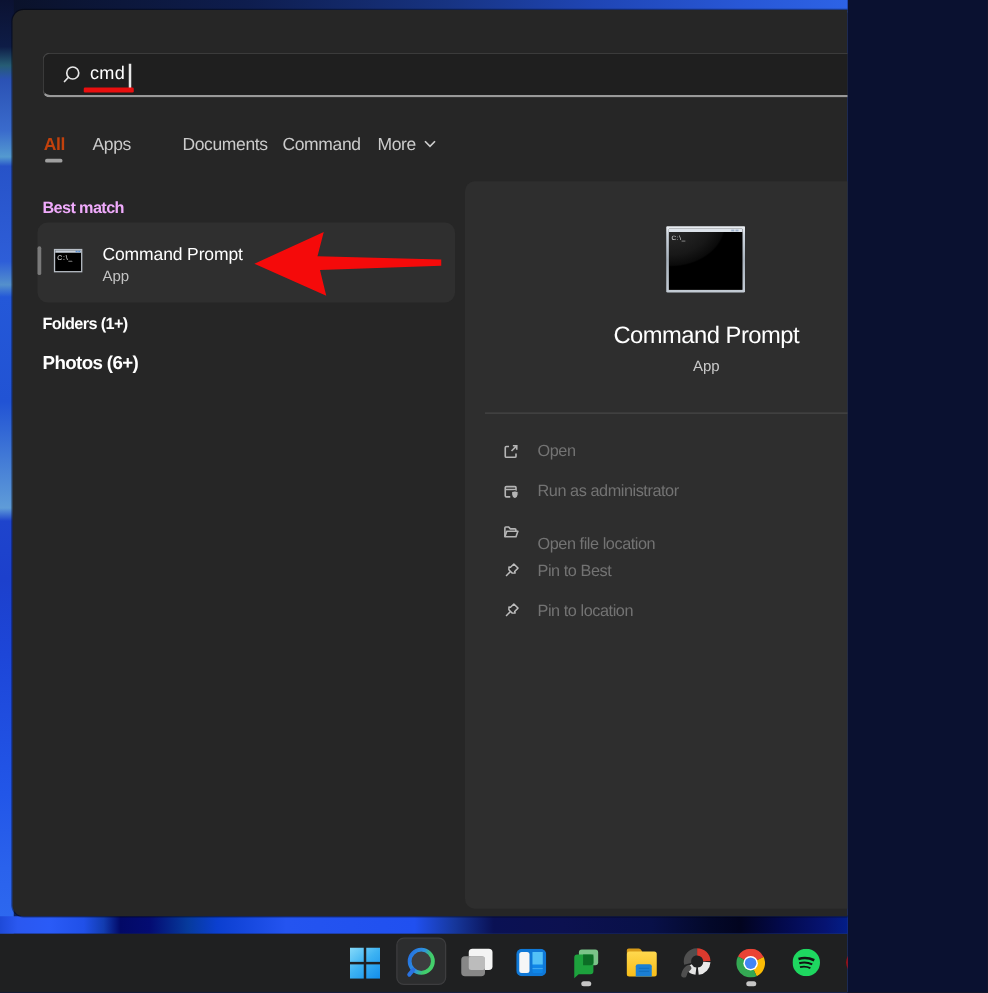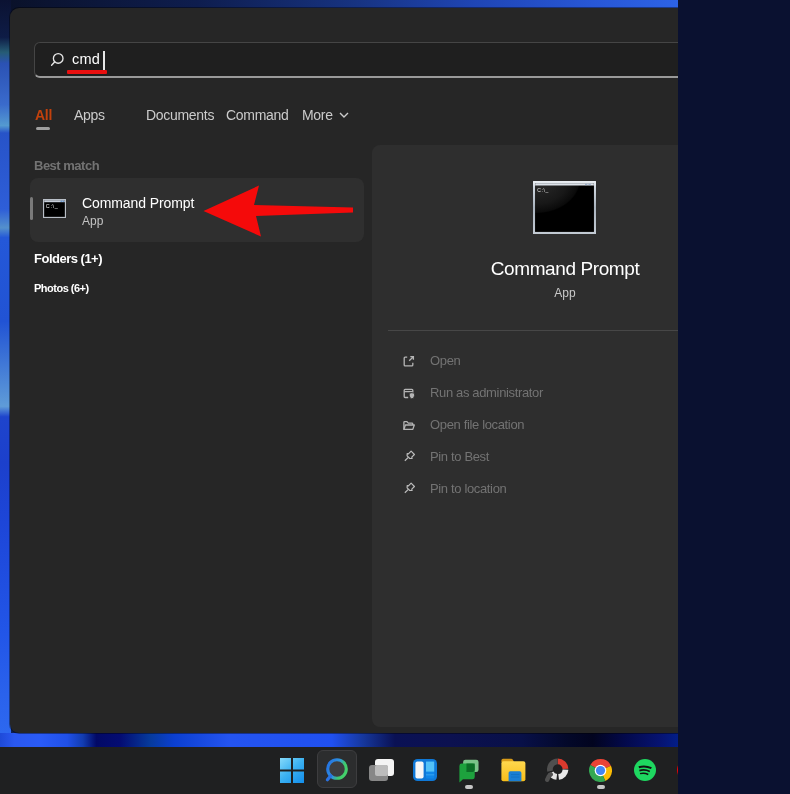--- a/index.html
+++ b/index.html
@@ -37,28 +37,28 @@
   #tabAll { left:35px; color:#c2410c; font-weight:700; }
   #tabApps { left:74px; }
   #tabDocs { left:146px; }
   #tabSettings { left:226px; }
   #tabMore { left:302px; }
   #tabChevron { left:338px; top:111px; }
   #tabUnderline { left:36px; top:127px; width:14px; height:3px; border-radius:1.5px; background:#9f9f9f; }
   #dots { left:733px; top:110px; }
 
   
-  #bestMatch { left:34px; top:158px; font-size:13px; font-weight:700; color:#737373; letter-spacing:-0.5px; }
+  #bestMatch { left:34px; top:158px; font-size:13px; font-weight:700; color:#f0abfc; letter-spacing:-0.5px; }
   #bmRow { left:30px; top:178px; width:334px; height:64px; background:#2f2f2f; border-radius:8px; }
   #bmAccent { left:30px; top:197px; width:3px; height:23px; background:#7a7a7a; border-radius:2px; }
   #bmIcon { left:43px; top:199px; }
   #bmTitle { left:82px; top:195px; font-size:14px; color:#ffffff; letter-spacing:-0.1px; }
   #bmSub { left:82px; top:214px; font-size:12px; color:#c3c3c3; }
   #folders { left:34px; top:251px; font-size:13px; font-weight:700; color:#ffffff; letter-spacing:-0.5px; }
-  #photos { left:34px; top:282px; font-size:11px; font-weight:700; color:#ffffff; letter-spacing:-0.5px; }
+  #photos { left:34px; top:282px; font-size:15px; font-weight:700; color:#ffffff; letter-spacing:-0.5px; }
 
   
   #rpanel { left:372px; top:145px; width:386px; height:582px; background:#2e2e2e; border-radius:8px; }
   #bigIconWrap { left:533px; top:181px; }
   #rpTitle { left:372px; top:258px; width:386px; text-align:center; font-size:19px; color:#ffffff; letter-spacing:-0.4px; }
   #rpSub { left:372px; top:286px; width:386px; text-align:center; font-size:12px; color:#c9c9c9; }
   #rpSep { left:388px; top:330px; width:359px; height:1px; background:#474747; }
   .act { font-size:13px; color:#737373; letter-spacing:-0.35px; }
   .actIcon { left:401px; }
 
@@ -159,21 +159,21 @@
     <path d="M11.8 7.2 V4.2 Q11.8 3.3 10.9 3.3 H4.1 Q3.2 3.3 3.2 4.2 V10.6 Q3.2 11.5 4.1 11.5 H7.2" fill="none" stroke="#b5b5b5" stroke-width="1.3"></path>
     <line x1="3.3" y1="5.6" x2="11.7" y2="5.6" stroke="#b5b5b5" stroke-width="1.3"></line>
     <path d="M10.9 6.6 q1.3 0.6 2.65 0.6 v2.3 q0 2.3-2.65 3.5 q-2.65-1.2-2.65-3.5 v-2.3 q1.35 0 2.65-0.6 z" fill="#b5b5b5" stroke="#2e2e2e" stroke-width="0.9"></path>
   </svg>
   <div class="abs act" style="left:430px; top:385px">Run as administrator</div>
 
   <svg class="abs actIcon" style="top:418px" width="15" height="15" viewBox="0 0 15 15">
     <path d="M2.9 11.4 V4.3 Q2.9 3.6 3.6 3.6 H5.9 L7.3 5.1 H11 Q11.7 5.1 11.7 5.8 V6.9" fill="none" stroke="#b5b5b5" stroke-width="1.3"></path>
     <path d="M2.9 11.4 L4.4 7 H13.3 L11.8 11.4 Z" fill="none" stroke="#b5b5b5" stroke-width="1.3" stroke-linejoin="round"></path>
   </svg>
-  <div class="abs act" style="left:430px; top:417px">Open file location</div>
+  <div class="abs act" style="left:430px; top:427px">Open file location</div>
 
   <svg class="abs actIcon" style="top:450px" width="15" height="15" viewBox="0 0 15 15">
     <g transform="rotate(45 7.8 6.8)" fill="none" stroke="#bdbdbd" stroke-width="1.15" stroke-linejoin="round">
       <path d="M5.45 1.2 H10.15 V5.0 L11.3 5.6 L9.7 7.3 H5.9 L4.3 5.6 L5.45 5.0 Z"></path>
       <line x1="7.8" y1="7.5" x2="7.8" y2="12.4"></line>
     </g>
   </svg>
   <div class="abs act" style="left:430px; top:449px">Pin to Best</div>
 
   <svg class="abs actIcon" style="top:482px" width="15" height="15" viewBox="0 0 15 15">

